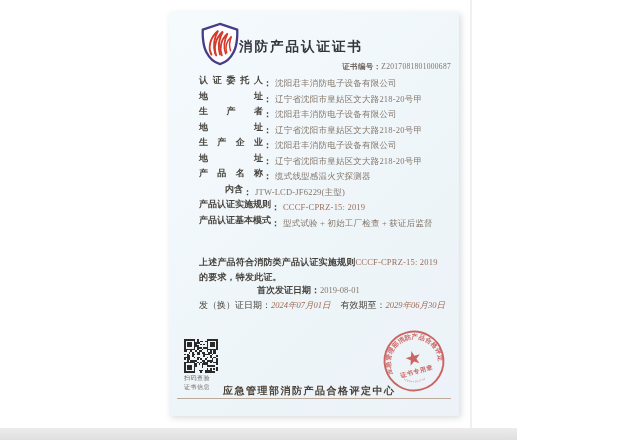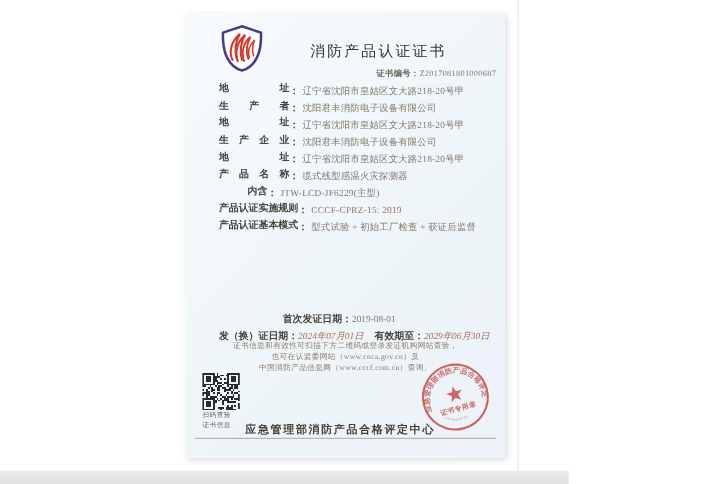--- a/index.html
+++ b/index.html
@@ -7,23 +7,23 @@
        font-family:"Liberation Serif","DejaVu Serif",serif;}
   
   .edge-line{position:absolute;left:470px;top:0;width:2px;height:440px;background:#eef1f3;}
   .bottom-strip{position:absolute;left:0;top:428px;width:517px;height:12px;
        background:linear-gradient(#ececec,#dfdfdf);}
   
   .paper{position:absolute;left:169px;top:12px;width:290px;height:404px;
        background:linear-gradient(135deg,#f5fafd 0%,#eef5f9 60%,#ecf2f7 100%);
        box-shadow:2px 2px 6px rgba(120,130,140,.28);}
   .logo{position:absolute;left:28px;top:10px;width:46px;height:44px;}
-  .title{position:absolute;left:70px;right:10px;top:26px;text-align:center;
+  .title{position:absolute;left:70px;right:10px;top:26px;text-align:left;
        font-family:"Liberation Sans","DejaVu Sans",sans-serif;
-       font-size:13.5px;font-weight:normal;letter-spacing:2px;color:#34343e;white-space:nowrap;}
+       font-size:13.5px;font-weight:bold;letter-spacing:2px;color:#34343e;white-space:nowrap;}
   .certno{position:absolute;right:8px;top:50px;font-size:7.5px;color:#7d7268;letter-spacing:.3px;}
   .certno b{color:#6e655c;font-weight:bold;}
   
   .fields{position:absolute;left:30px;right:10px;top:61px;}
   .row{height:15.55px;line-height:15.55px;white-space:nowrap;}
   .lbl{font-weight:bold;color:#46423c;font-size:9px;display:inline-block;vertical-align:top;}
   .lbl.j{width:64px;text-align:justify;text-align-last:justify;}
   .colon{font-weight:bold;color:#46423c;font-size:9px;}
   .row.indent{padding-left:26px;}
   .row.indent .lbl{width:auto;text-align-last:auto;}
@@ -31,21 +31,21 @@
   .val.redv{color:#9b6e5c;}
   
   .statement{position:absolute;left:30px;right:14px;top:243px;font-size:9px;line-height:15px;
        color:#46423c;font-weight:bold;letter-spacing:.2px;}
   .statement .redv{font-weight:normal;font-size:8.5px;color:#9b6e5c;}
   
   .first-issue{position:absolute;left:56px;top:272px;font-size:9px;white-space:nowrap;margin-left:32px;}
   .first-issue .lbl2{font-weight:bold;color:#46423c;}
   .first-issue .val2{color:#84776b;font-size:8.5px;}
   .reissue{position:absolute;left:30px;top:287px;font-size:9px;white-space:nowrap;}
-  .reissue .lbl2{font-weight:bold;color:#46423c;}
+  .reissue .lbl2{font-weight:normal;color:#46423c;}
   .reissue .val2{color:#a06a55;font-size:8.5px;font-style:italic;}
   .reissue .gap{display:inline-block;width:10px;}
   
   .notice{position:absolute;left:0;right:0;top:297px;text-align:center;
        font-size:7px;line-height:10px;color:#8e7b6c;letter-spacing:.3px;}
   
   .qr-block{position:absolute;left:15px;top:327px;width:40px;text-align:left;}
   .qr-block svg{display:block;}
   .qr-cap{font-size:6px;line-height:7px;color:#6d675f;margin-top:2px;letter-spacing:.5px;}
   
@@ -75,41 +75,38 @@
     <path d="M20 35 C17 27 19 17 27 10 C22 19 22 27 24 34" fill="none" stroke="#d43b2c" stroke-width="2" stroke-linecap="round"></path>
     <path d="M26 35 C23 27 25 18 32 12 C28 20 28 28 30 33" fill="none" stroke="#d43b2c" stroke-width="1.8" stroke-linecap="round"></path>
     <path d="M31 32 C29 26 31 20 36 15 C33 22 34 27 35 30" fill="none" stroke="#d43b2c" stroke-width="1.5" stroke-linecap="round"></path>
   </svg>
 
   <div class="title">消防产品认证证书</div>
 
   <div class="certno"><b>证书编号：</b><span>Z2017081801000687</span></div>
 
   <div class="fields">
+      <div class="row"><span class="lbl j">认证委托人</span><span class="colon">：</span><span class="val">沈阳君丰消防电子设备有限公司</span></div>
       <div class="row"><span class="lbl j">地址</span><span class="colon">：</span><span class="val">辽宁省沈阳市皇姑区文大路218-20号甲</span></div>
       <div class="row"><span class="lbl j">生产者</span><span class="colon">：</span><span class="val">沈阳君丰消防电子设备有限公司</span></div>
       <div class="row"><span class="lbl j">地址</span><span class="colon">：</span><span class="val">辽宁省沈阳市皇姑区文大路218-20号甲</span></div>
       <div class="row"><span class="lbl j">生产企业</span><span class="colon">：</span><span class="val">沈阳君丰消防电子设备有限公司</span></div>
       <div class="row"><span class="lbl j">地址</span><span class="colon">：</span><span class="val">辽宁省沈阳市皇姑区文大路218-20号甲</span></div>
       <div class="row"><span class="lbl j">产品名称</span><span class="colon">：</span><span class="val">缆式线型感温火灾探测器</span></div>
       <div class="row indent"><span class="lbl">内含</span><span class="colon">：</span><span class="val">JTW-LCD-JF6229(主型)</span></div>
       <div class="row"><span class="lbl">产品认证实施规则</span><span class="colon">：</span><span class="val redv">CCCF-CPRZ-15: 2019</span></div>
       <div class="row"><span class="lbl">产品认证基本模式</span><span class="colon">：</span><span class="val">型式试验 + 初始工厂检查 + 获证后监督</span></div>
     </div>
 
+  <div class="statement"><span>上述产品符合消防类产品认证实施规则</span><span class="redv">CCCF-CPRZ-15: 2019</span><span>的要求，特发此证。</span></div>
 
   <div class="first-issue"><span class="lbl2">首次发证日期：</span><span class="val2">2019-08-01</span></div>
 
   <div class="reissue"><span class="lbl2">发（换）证日期：</span><span class="val2">2024年07月01日</span><span class="gap"></span><span class="lbl2">有效期至：</span><span class="val2">2029年06月30日</span></div>
 
-  <div class="notice">
-    <div>证书信息和有效性可扫描下方二维码或登录发证机构网站查验，</div>
-    <div>也可在认监委网站（www.cnca.gov.cn）及</div>
-    <div>中国消防产品信息网（www.cccf.com.cn）查询。</div>
-  </div>
 
   <div class="qr-block">
     <svg id="qr" width="34" height="34" viewBox="0 0 21 21" shape-rendering="crispEdges">
         <rect x="0" y="0" width="1" height="1" fill="#2a2a2a"></rect>
         <rect x="1" y="0" width="1" height="1" fill="#2a2a2a"></rect>
         <rect x="2" y="0" width="1" height="1" fill="#2a2a2a"></rect>
         <rect x="3" y="0" width="1" height="1" fill="#2a2a2a"></rect>
         <rect x="4" y="0" width="1" height="1" fill="#2a2a2a"></rect>
         <rect x="5" y="0" width="1" height="1" fill="#2a2a2a"></rect>
         <rect x="6" y="0" width="1" height="1" fill="#2a2a2a"></rect>

